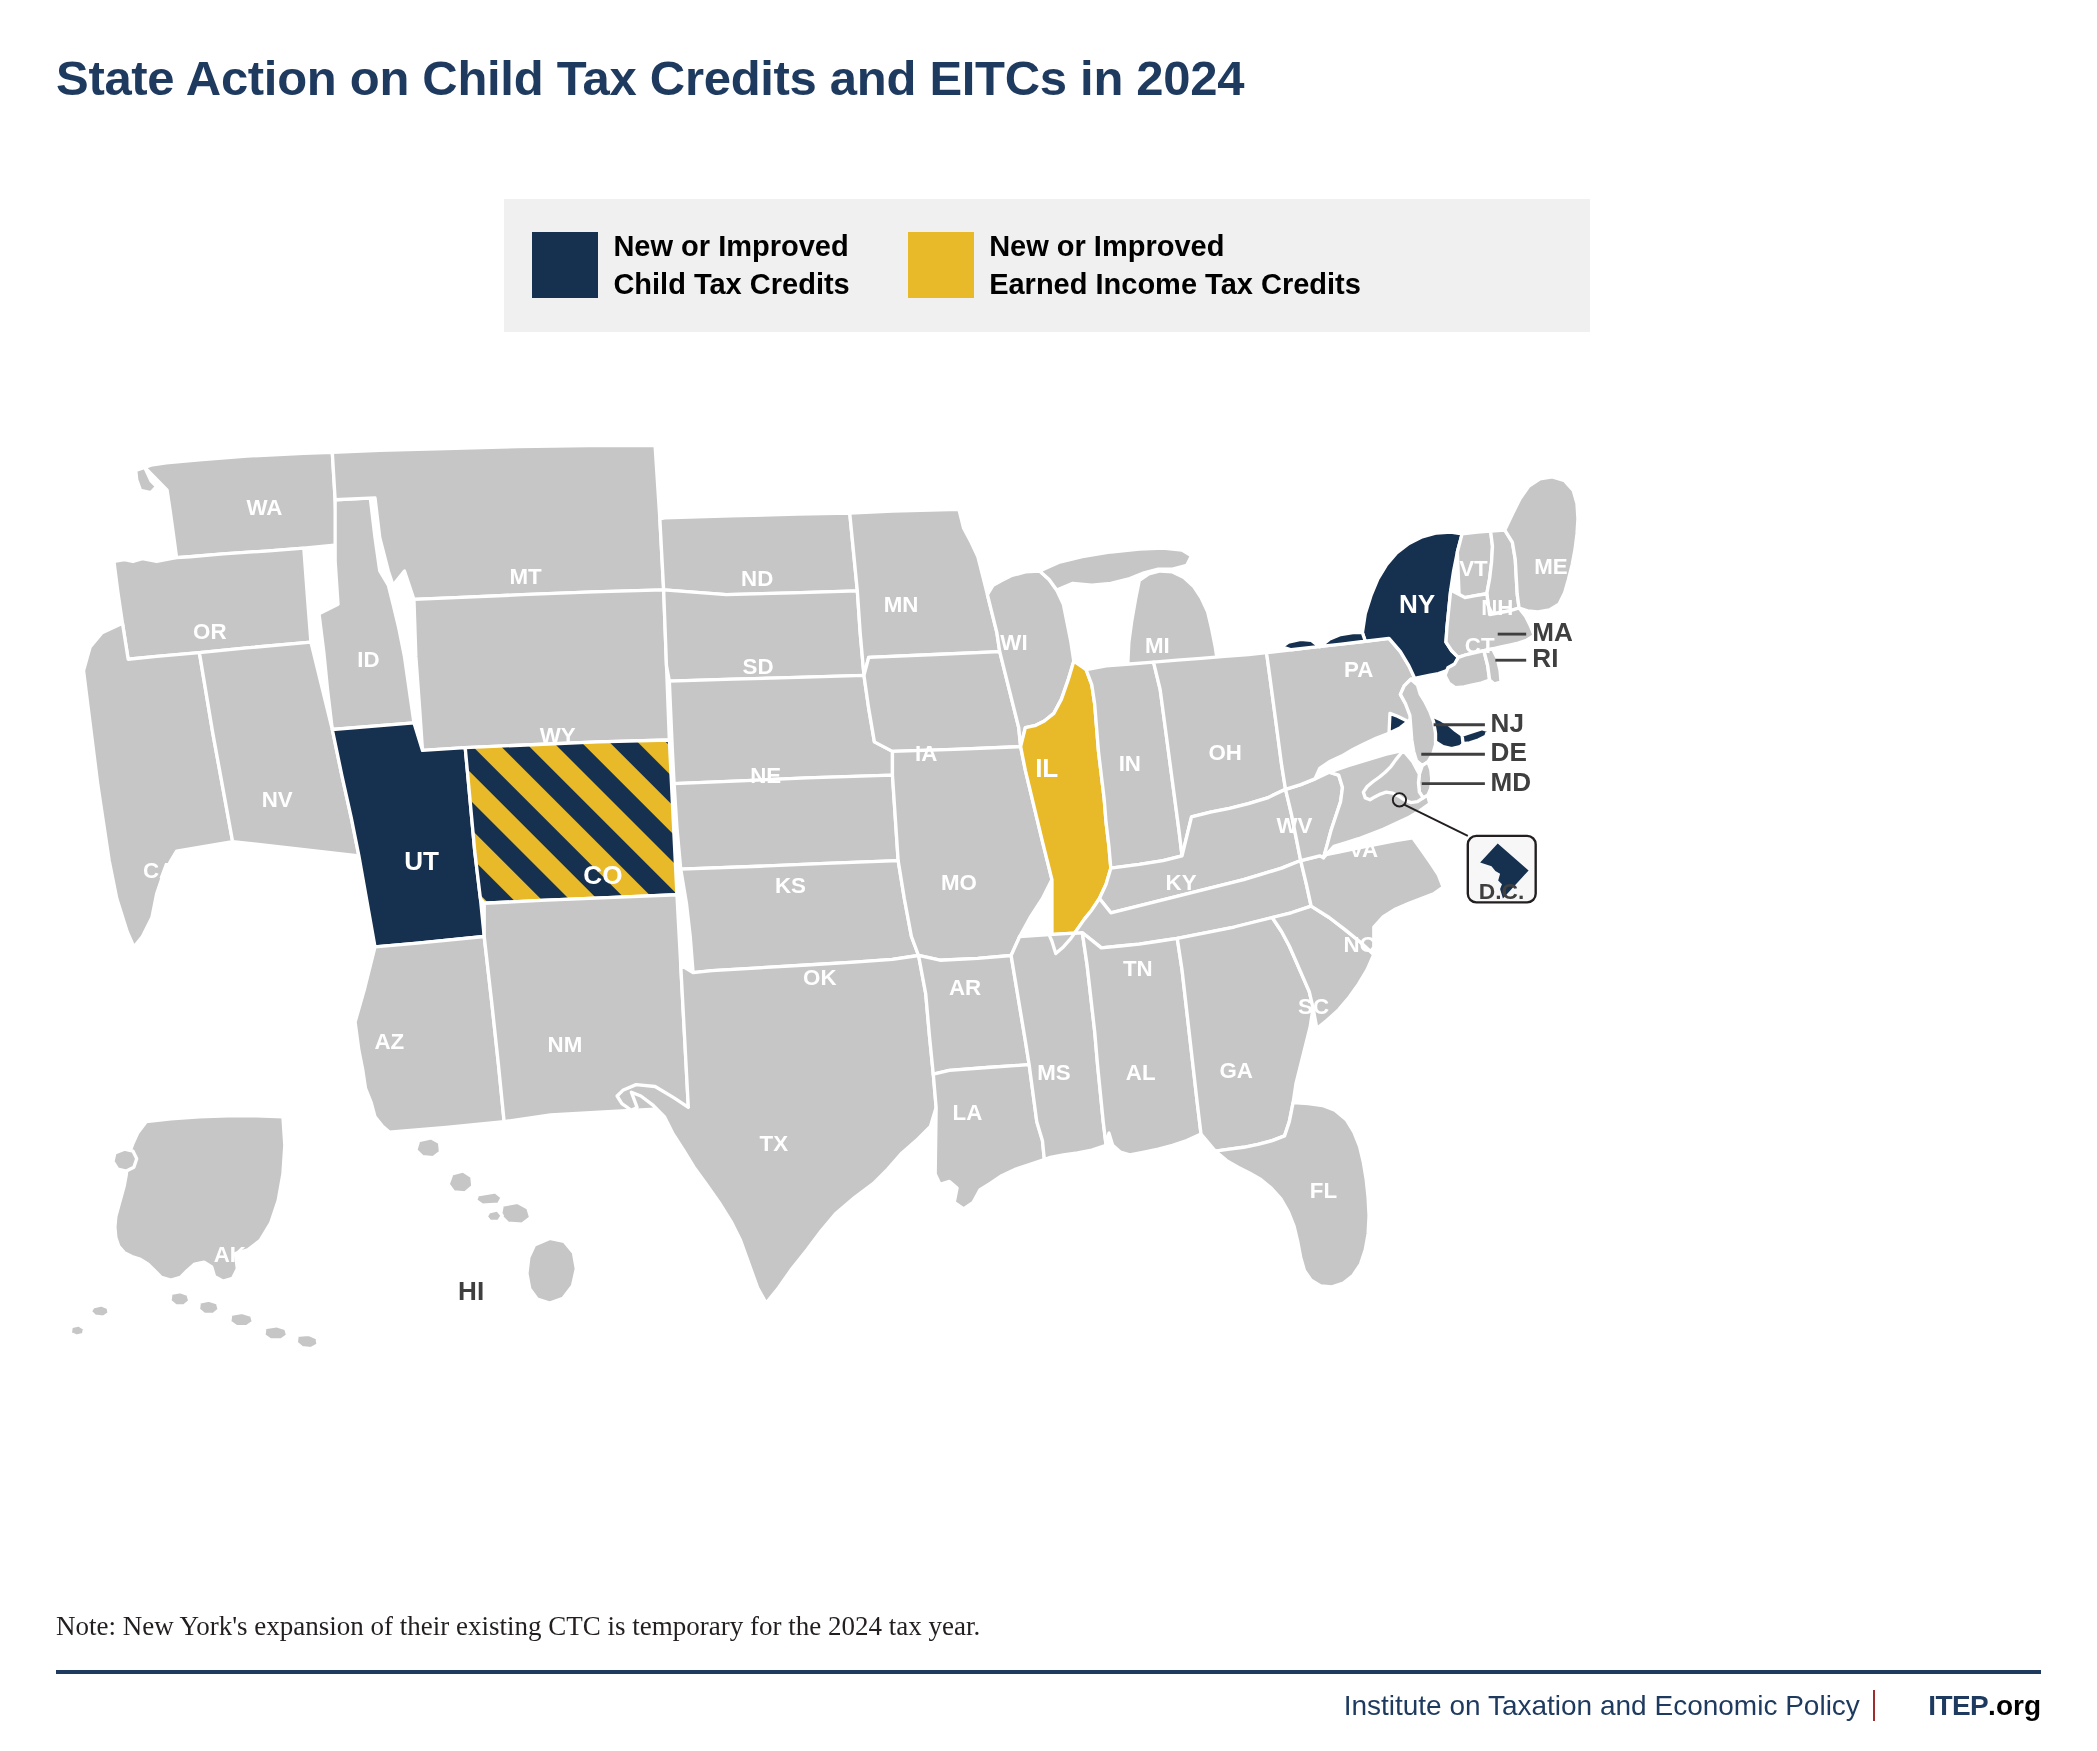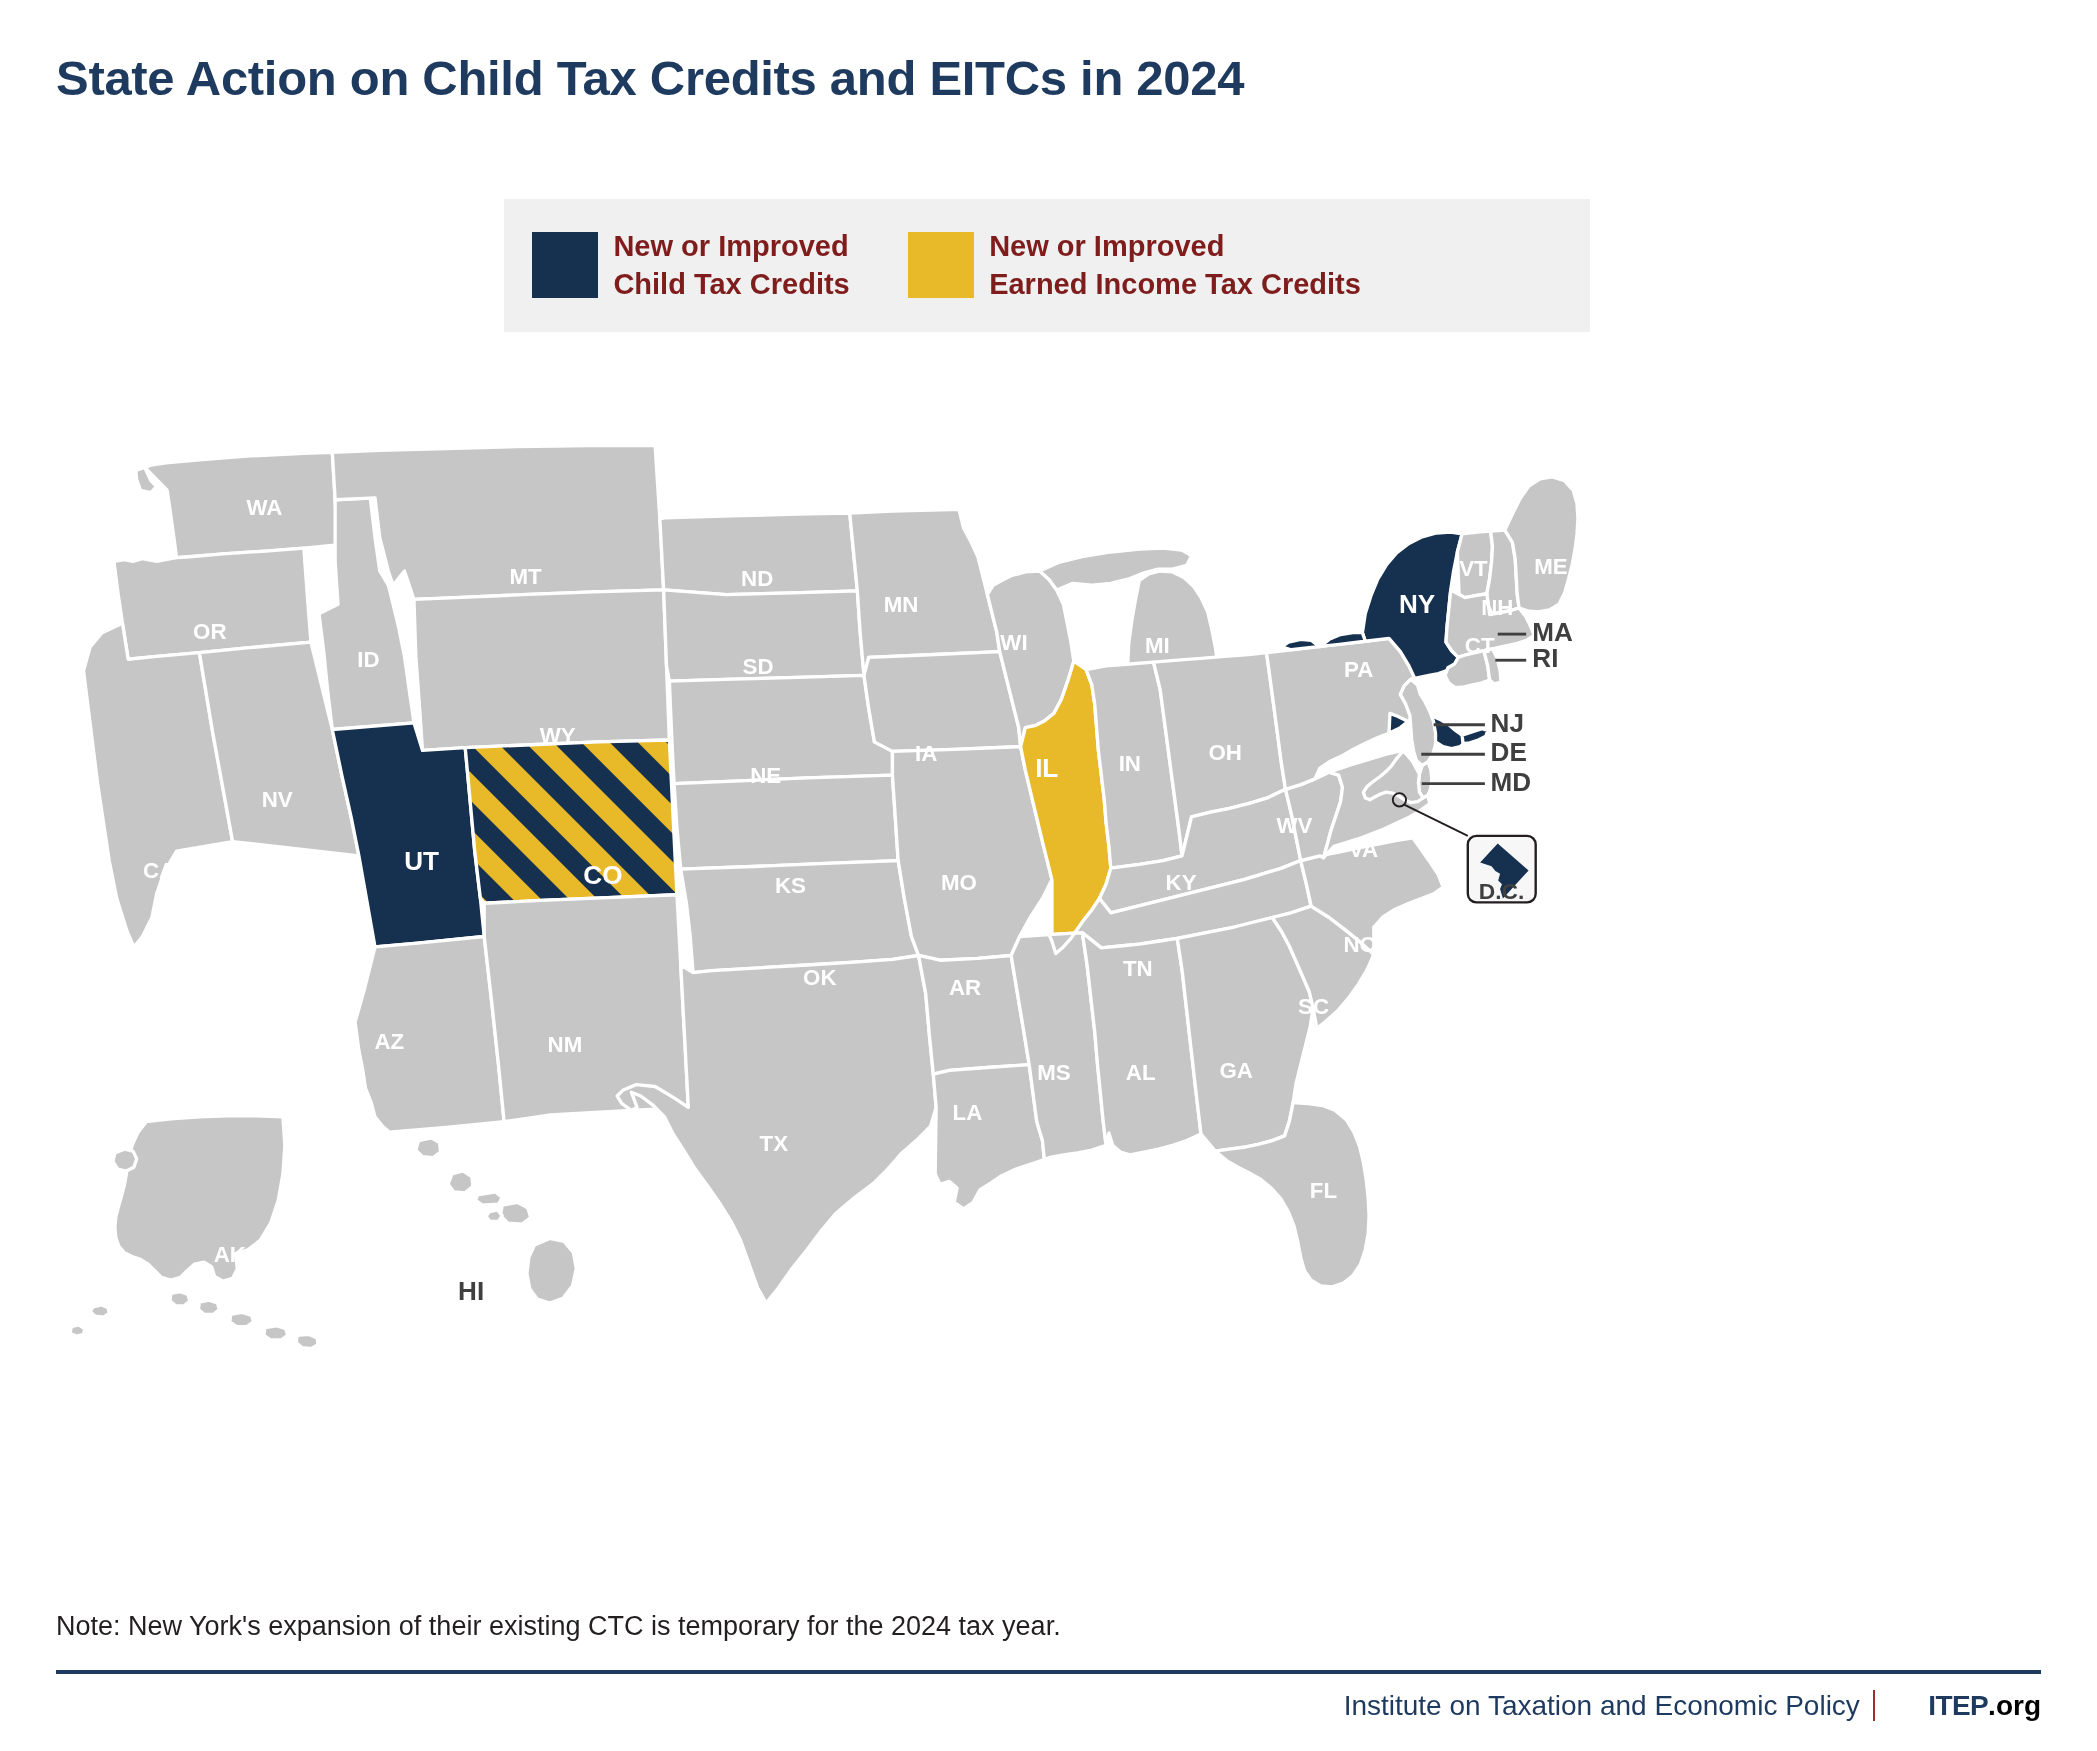--- a/index.html
+++ b/index.html
@@ -16,42 +16,42 @@
     position:absolute; left:504px; top:199px; width:1086px; height:133px;
     background:#f0f0f0; display:flex; align-items:center;
   }
   .legend-item{display:flex; align-items:flex-start;}
   .legend-item.ctc{margin-left:28px;}
   .legend-item.eitc{margin-left:58px;}
   .swatch{width:66px; height:66px; flex:0 0 66px; margin-top:3.6px;}
   .swatch.navy{background:#16304f;}
   .swatch.gold{background:#e8b929;}
   .legend-text{
-    margin-left:15.4px; font-size:29px; font-weight:bold; color:#7f1d1d;
+    margin-left:15.4px; font-size:29px; font-weight:bold; color:#000000;
     line-height:1.28; white-space:nowrap;
   }
 
   
   #map{position:absolute; left:0px; top:320px; width:1680px; height:1233px;}
   #map svg{display:block; width:100%; height:100%;}
   .state{fill:#c6c6c6; stroke:#ffffff; stroke-width:7; stroke-linejoin:round;}
   .state.ctc{fill:#16304f;}
   .state.eitc{fill:#e8b929;}
   .state.both{fill:url(#stripes);}
   .slabel{fill:#ffffff; font-size:47px; font-weight:bold; font-family:"Liberation Sans",sans-serif; text-anchor:middle; dominant-baseline:middle;}
   .slabel.big{font-size:55px;}
   .olabel{fill:#3f3f3f; font-size:55px; font-weight:bold; font-family:"Liberation Sans",sans-serif; dominant-baseline:middle;}
   .leader{stroke:#3f3f3f; stroke-width:6; fill:none;}
   .thinleader{stroke:#231f20; stroke-width:4; fill:none;}
   .dcbox{fill:#f7f7f7; stroke:#231f20; stroke-width:5;}
 
   
   #note{
     position:absolute; left:56px; top:1611px;
-    font-size:27px; color:#231f20; white-space:nowrap;
+    font-size:27px; color:#231f20; white-space:nowrap;font-family:Liberation Serif, serif;
   }
   #rule{position:absolute; left:56px; top:1670px; width:1985px; height:3.6px; background:#1e3a5f;}
   #credit{
     position:absolute; right:56px; top:1690px;
     font-size:28px; color:#1e3a5f; white-space:nowrap;
     display:flex; align-items:flex-start;
   }
   #credit .org{font-weight:normal;}
   #credit .bar{display:inline-block; width:2.4px; height:31px; background:#a02c2c; margin:0 13px;}
   #credit .itep{font-weight:bold; letter-spacing:-0.6px;margin-left:40px;}

